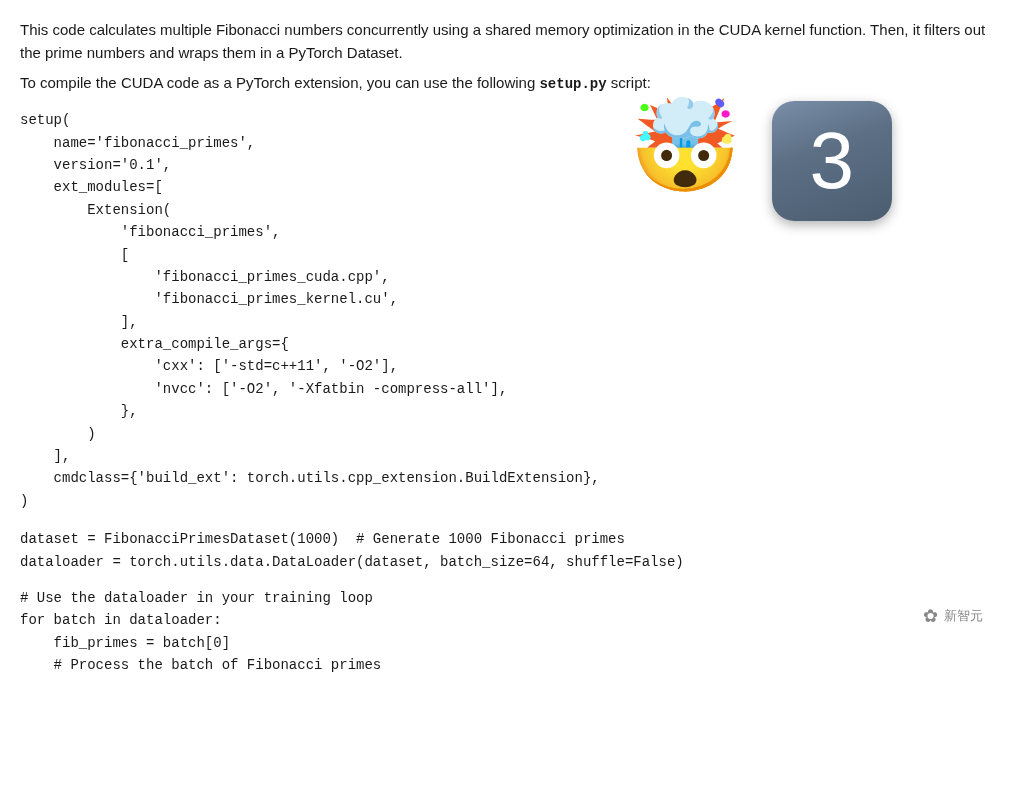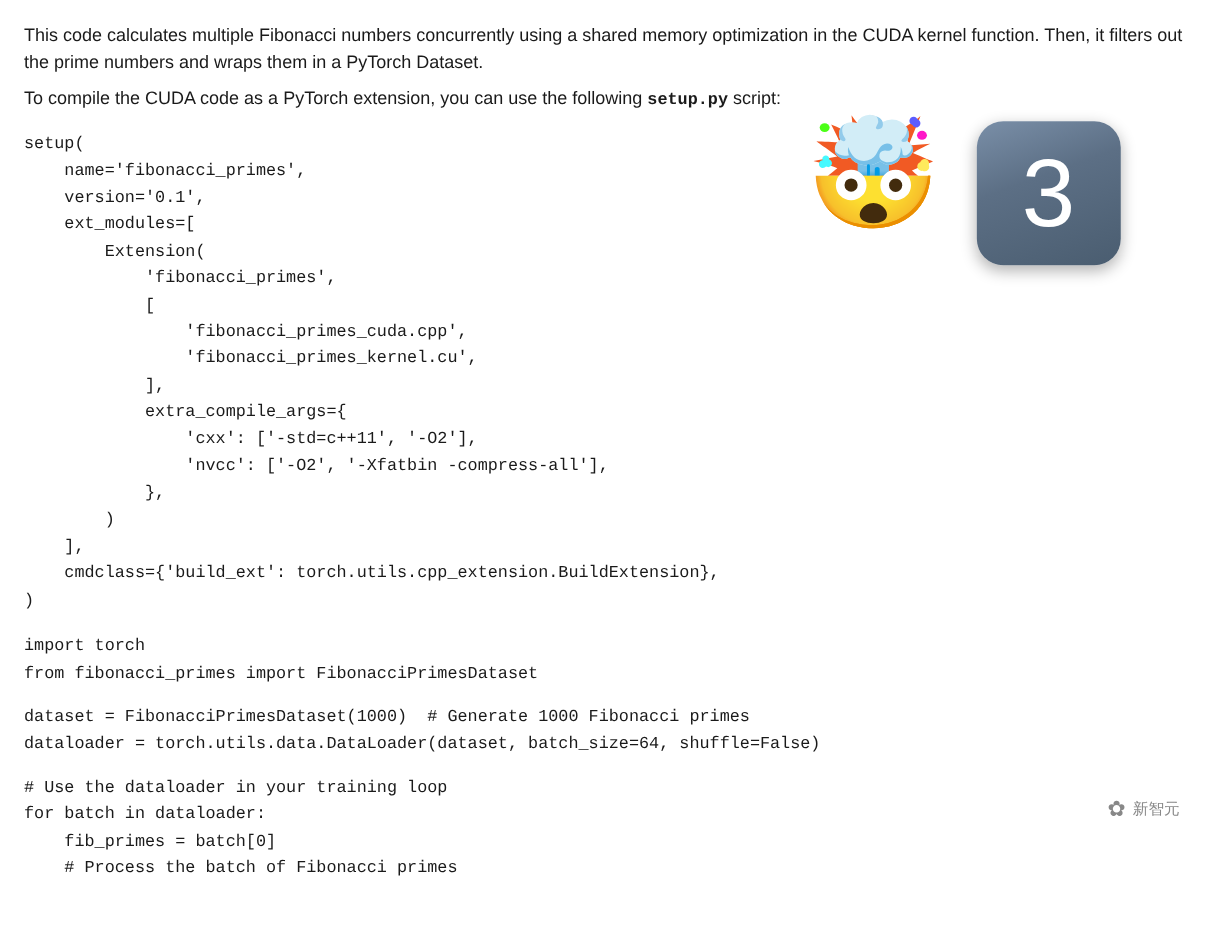--- a/index.html
+++ b/index.html
@@ -48,21 +48,20 @@
 
     .section-gap {
       margin-bottom: 14px;
     }
 
     .inline-block-area {
       display: flex;
       flex-direction: row;
       align-items: flex-start;
       margin: 6px 0;
-      gap: 42px;
     }
 
     .code-left {
       flex: 0 0 auto;
     }
 
     .emoji-area {
       display: flex;
       flex-direction: row;
       align-items: flex-start;
@@ -146,22 +145,20 @@
       <div class="emoji-area">
         <span class="explosion-emoji">🤯</span>
         <div class="number-badge">
           <span>3</span>
         </div>
       </div>
     </div>
 
 
 
-    <div class="code-block section-gap">import torch
-from fibonacci_primes import FibonacciPrimesDataset</div>
 
     <div class="code-block section-gap">dataset = FibonacciPrimesDataset(1000)  # Generate 1000 Fibonacci primes
 dataloader = torch.utils.data.DataLoader(dataset, batch_size=64, shuffle=False)</div>
 
     <div class="code-block"># Use the dataloader in your training loop
 for batch in dataloader:
     fib_primes = batch[0]
     # Process the batch of Fibonacci primes</div>
 
   </div>

